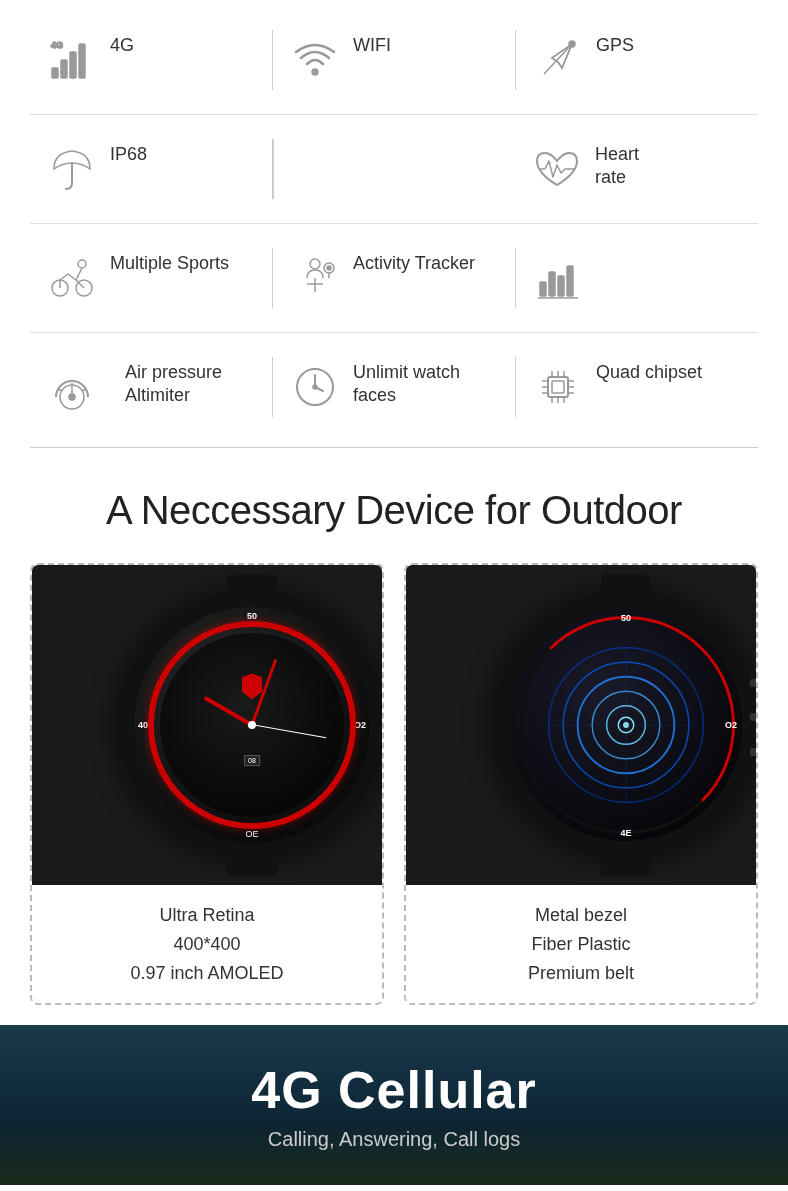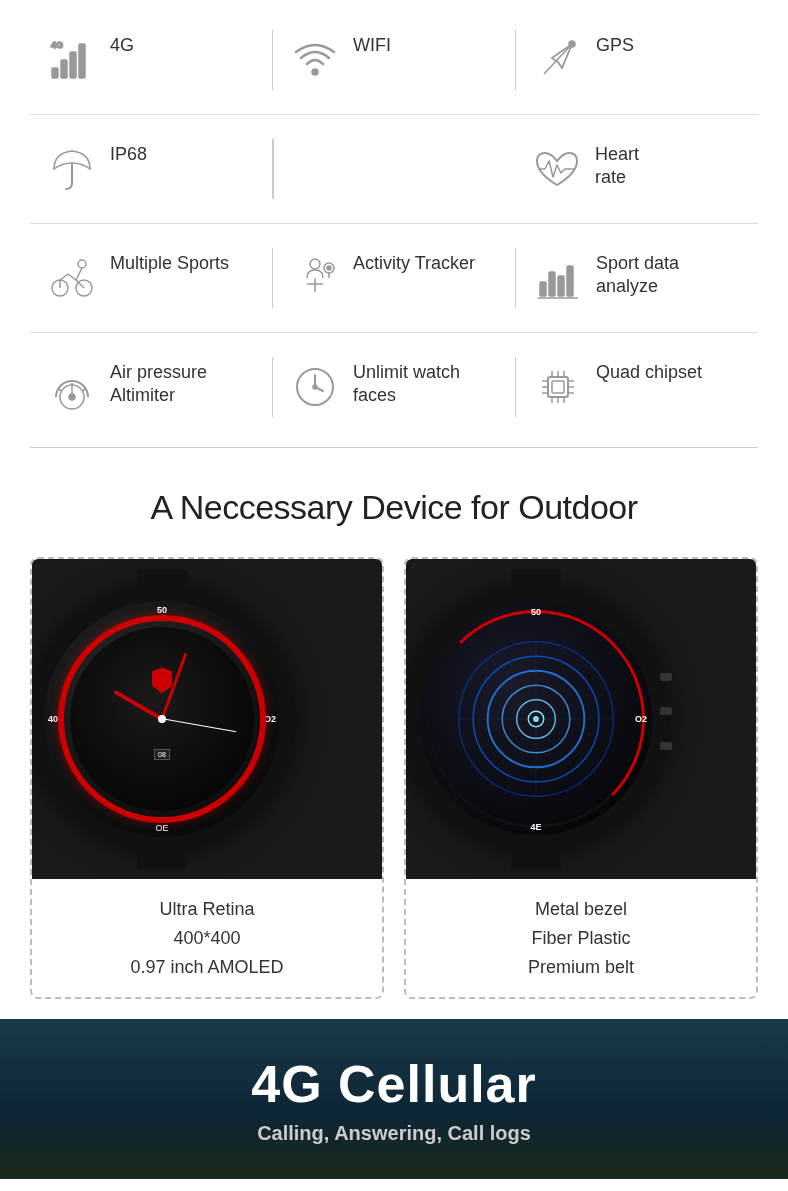--- a/index.html
+++ b/index.html
@@ -75,21 +75,21 @@
       background: #ccc;
     }
 
     
     .headline-section {
       text-align: center;
       padding: 30px 20px 20px;
     }
 
     .headline-section h2 {
-      font-size: 34px;
+      font-size: 40px;
       font-weight: 400;
       color: #222;
       letter-spacing: -0.5px;
     }
 
     
     .watches-section {
       display: flex;
       gap: 20px;
       padding: 10px 30px 20px;
@@ -103,21 +103,21 @@
       display: flex;
       flex-direction: column;
     }
 
     .watch-image-container {
       width: 100%;
       height: 320px;
       background: #1a1a1a;
       display: flex;
       align-items: center;
-      justify-content: flex-start;
+      justify-content: flex-end;
       overflow: hidden;
       position: relative;
     }
 
     
     .watch1-visual {
       width: 260px;
       height: 260px;
       border-radius: 50%;
       background: radial-gradient(circle at 40% 35%, #2a2a2a, #000);
@@ -199,21 +199,21 @@
     .banner-title {
       font-size: 52px;
       font-weight: 700;
       color: #fff;
       letter-spacing: 1px;
     }
 
     .banner-subtitle {
       font-size: 20px;
       color: #ccc;
-      font-weight: 700;
+      font-weight: 400;
     }
 
     .watch-outer-container {
       position: relative;
       display: inline-flex;
       align-items: center;
       justify-content: center;
     }
   </style>
 </head>
@@ -335,38 +335,37 @@
       <div class="feature-icon">
         <svg viewBox="0 0 48 48">
 
           <rect x="6" y="28" width="6" height="14" rx="1" fill="#999"></rect>
           <rect x="15" y="18" width="6" height="24" rx="1" fill="#999"></rect>
           <rect x="24" y="22" width="6" height="20" rx="1" fill="#999"></rect>
           <rect x="33" y="12" width="6" height="30" rx="1" fill="#999"></rect>
           <line x1="4" y1="44" x2="44" y2="44" stroke="#999" stroke-width="1.5"></line>
         </svg>
       </div>
-      <span class="feature-label">Sport data analyze</span>
     </div>
 
     <div class="divider-h"></div>
 
     <div class="feature-item">
       <div class="feature-icon">
         <svg viewBox="0 0 48 48">
 
           <path d="M8 34 A16 16 0 0 1 40 34" stroke="#999" stroke-width="2" fill="none"></path>
           <line x1="24" y1="34" x2="24" y2="20" stroke="#999" stroke-width="1.5"></line>
           <circle cx="24" cy="34" r="3" fill="#999"></circle>
           <line x1="10" y1="26" x2="14" y2="28" stroke="#999" stroke-width="1.5"></line>
           <line x1="38" y1="26" x2="34" y2="28" stroke="#999" stroke-width="1.5"></line>
           <circle cx="24" cy="34" r="12" stroke="#999" stroke-width="1.5" fill="none"></circle>
         </svg>
       </div>
-      <span class="feature-label" style="white-space: pre-line;">Air pressure
+      <span class="feature-label" style="white-space: pre-line; margin-left: 15px;">Air pressure
 Altimiter</span>
     </div>
 
     <div class="divider-v"></div>
 
     <div class="feature-item">
       <div class="feature-icon">
         <svg viewBox="0 0 48 48">
           <circle cx="24" cy="24" r="18" stroke="#999" stroke-width="2" fill="none"></circle>
           <line x1="24" y1="24" x2="24" y2="12" stroke="#999" stroke-width="2" stroke-linecap="round"></line>

